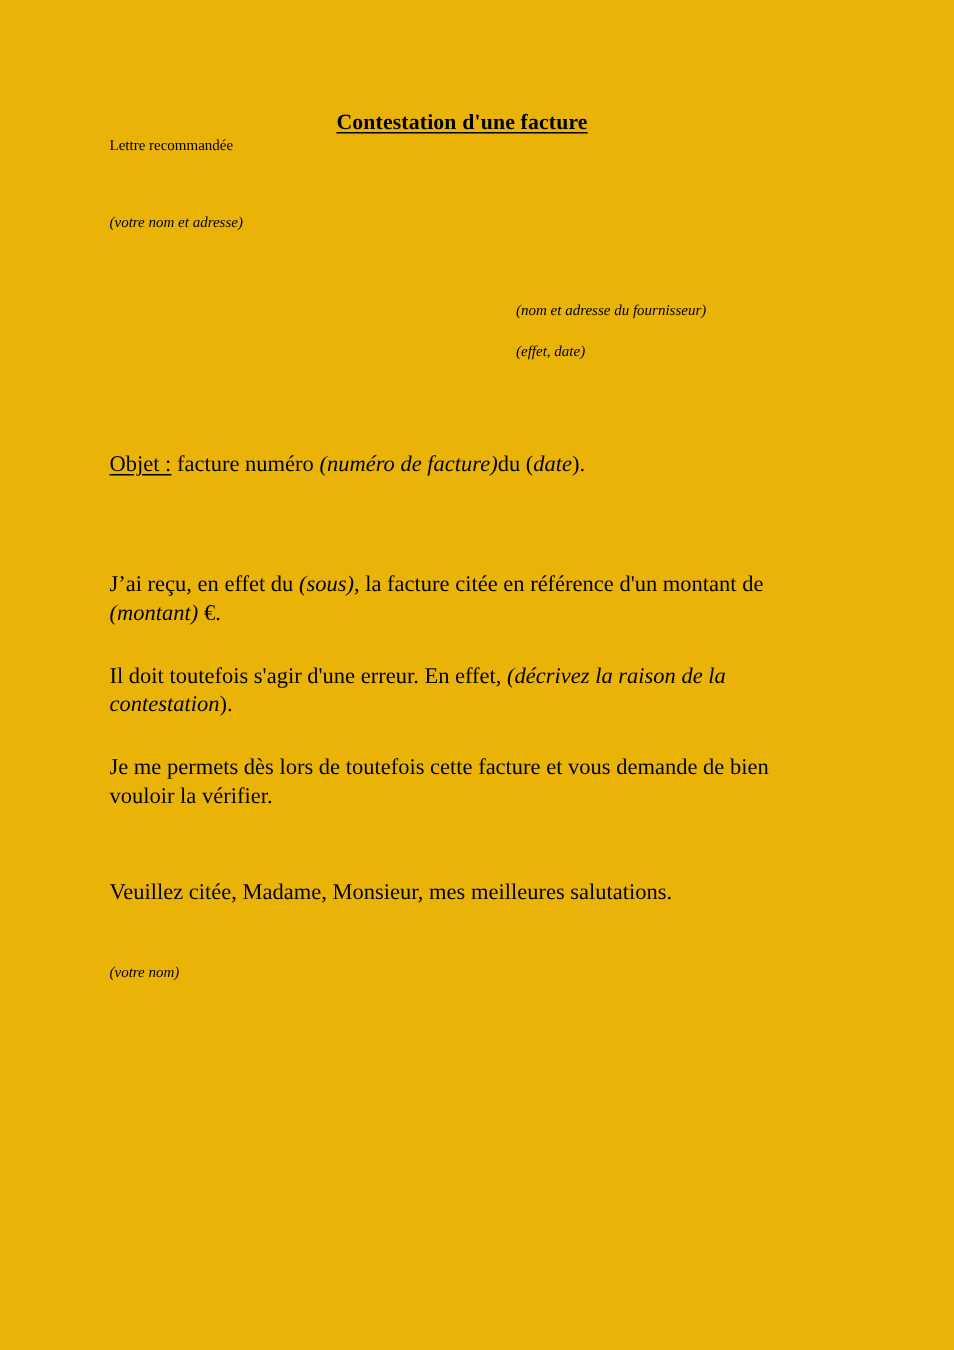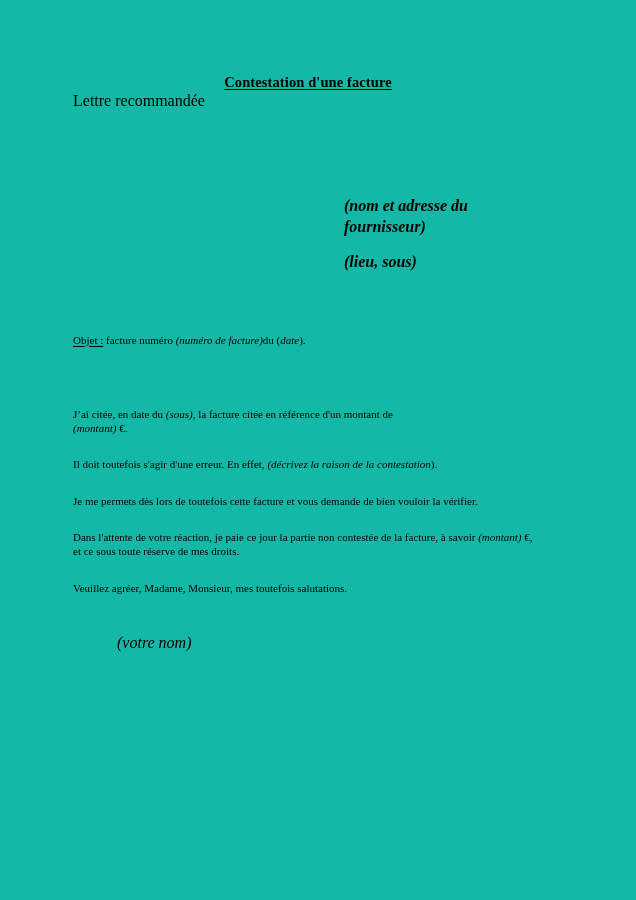--- a/index.html
+++ b/index.html
@@ -9,21 +9,21 @@
     background: #ffffff;
   }
   body {
     font-family: "Liberation Serif", "DejaVu Serif", serif;
     color: #000000;
   }
   .page {
     position: relative;
     width: 636px;
     height: 900px;
-    background: #14b8a6;
+    background: #eab308;
     overflow: hidden;
   }
   .doc {
     position: absolute;
     left: 73px;
     top: 74px;
     width: 470px;
   }
   .title {
     text-align: center;
@@ -31,96 +31,95 @@
     font-size: 14.5px;
     line-height: 1.2;
     margin: 0 0 0 0;
     letter-spacing: 0.1px;
   }
   .title span {
     text-decoration: underline;
     text-underline-offset: 2px;
   }
   .line {
-    font-size: 16px;
+    font-size: 10px;
     line-height: 1.30;
     margin: 0;
   }
   .para {
-    font-size: 11px;
+    font-size: 15px;
     line-height: 1.30;
     margin: 0;
     text-align: left;
   }
   .it { font-style: italic; }
   .ul-label {
     text-decoration: underline;
     text-underline-offset: 2px;
   }
   .right-block {
     margin-left: 271px;
-    font-weight: bold;
   }
   
   .gap-xs { height: 8px; }
   .gap-s  { height: 14px; }
   .gap-m  { height: 22px; }
   .gap-l  { height: 30px; }
   .gap-xl { height: 38px; }
-  .sig .line { line-height: 1.28; margin-left: 44px; }
+  .sig .line { line-height: 1.28; }
 </style>
 </head>
 <body>
 
 <div class="page">
   <div class="doc">
 
     <div class="title"><span>Contestation d'une facture</span></div>
 
     <div class="line">Lettre recommandée</div>
 
     <div class="gap-xl"></div>
 
+    <div class="line it">(votre nom et adresse)</div>
 
     <div class="gap-xl"></div>
     <div class="gap-xs"></div>
 
     <div class="line it right-block">(nom et adresse du fournisseur)</div>
 
     <div class="gap-s"></div>
 
-    <div class="line it right-block">(lieu, sous)</div>
+    <div class="line it right-block">(effet, date)</div>
 
     <div class="gap-xl"></div>
     <div class="gap-m"></div>
 
     <div class="para"><span class="ul-label">Objet :</span> <span>facture numéro</span> <span class="it">(numéro de facture)</span><span>du (</span><span class="it">date</span><span>).</span></div>
 
     <div class="gap-l"></div>
 
 
     <div class="gap-l"></div>
 
-    <div class="para"><span>J’ai citée, en date du</span> <span class="it">(sous)</span><span>, la facture citée en référence d'un montant de</span><br><span class="it">(montant)</span> <span>€</span><span>.</span></div>
+    <div class="para"><span>J’ai reçu, en effet du</span> <span class="it">(sous)</span><span>, la facture citée en référence d'un montant de</span><br><span class="it">(montant)</span> <span>€</span><span>.</span></div>
 
     <div class="gap-m"></div>
 
     <div class="para"><span>Il doit toutefois s'agir d'une erreur. En effet,</span>  <span class="it">(décrivez la raison de la contestation</span><span>).</span></div>
 
     <div class="gap-m"></div>
 
     <div class="para">Je me permets dès lors de toutefois cette facture et vous demande de bien vouloir la vérifier.</div>
 
     <div class="gap-m"></div>
 
-    <div class="para"><span>Dans l'attente de votre réaction, je paie ce jour la partie non contestée de la facture, à savoir</span> <span class="it">(montant)</span> <span>€</span><span>, et ce sous toute réserve de mes droits.</span></div>
 
     <div class="gap-m"></div>
 
-    <div class="para">Veuillez agréer, Madame, Monsieur, mes toutefois salutations.</div>
+    <div class="para">Veuillez citée, Madame, Monsieur, mes meilleures salutations.</div>
 
     <div class="gap-xl"></div>
 
     <div class="sig">
       <div class="line it">(votre nom)</div>
     </div>
 
   </div>
 </div>
 

